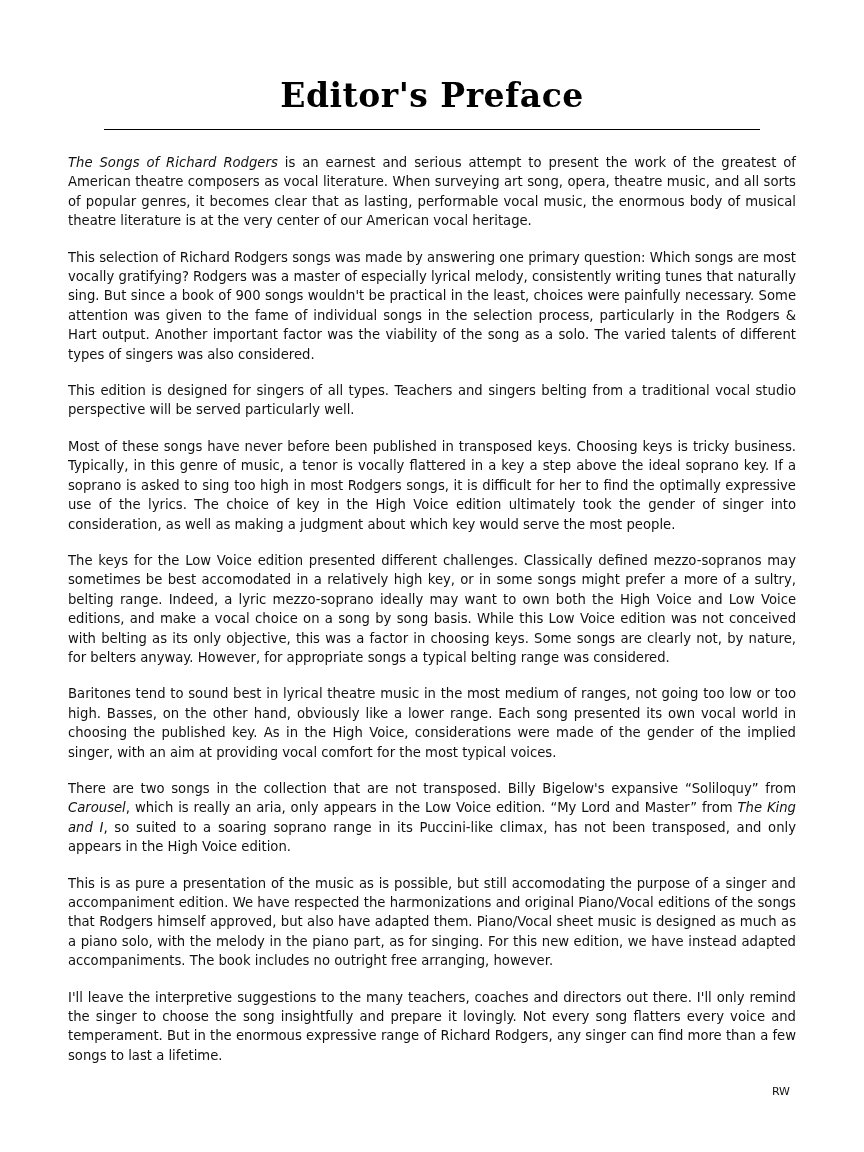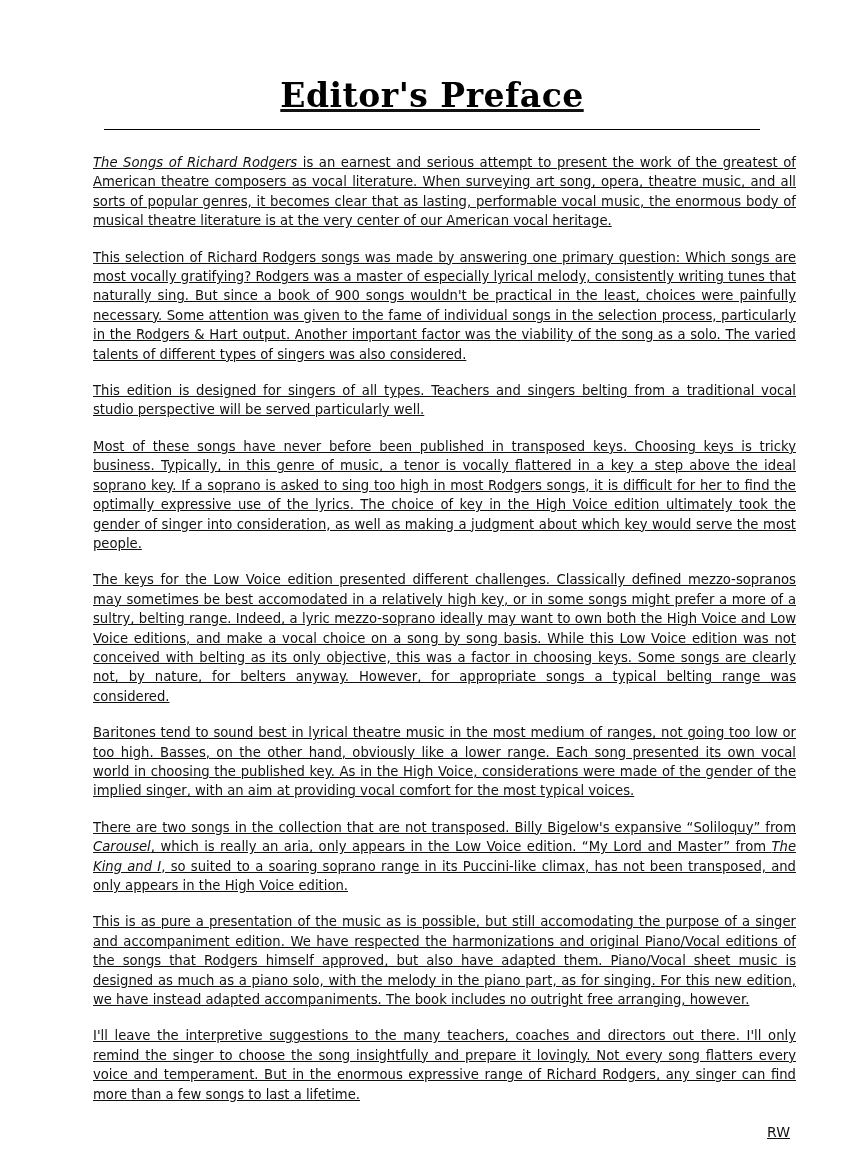--- a/index.html
+++ b/index.html
@@ -14,54 +14,52 @@
     color: #111111;
     position: relative;
     overflow: hidden;
   }
   .page {
     width: 864px;
     height: 1152px;
     box-sizing: border-box;
     padding: 62px 68px 40px 68px;
     position: relative;
-    text-decoration: underline;
   }
   .title {
     text-align: center;
     font-family: "DejaVu Serif", serif;
     font-weight: bold;
     font-size: 33px;
     letter-spacing: 0.5px;
     margin: 14px 0 0 0;
     color: #000000;
   }
   .title-rule {
     border: none;
     border-top: 1.6px solid #000000;
     margin: 14px 36px 0 36px;
   }
   .body-copy {
     margin-top: 23px;
-    margin-left: 25px;
   }
   .para {
     font-size: 13.2px;
     line-height: 1.47;
     text-align: justify;
     margin: 0 0 17px 0;
     color: #111111;
     hyphens: none;
   }
   .para:last-child { margin-bottom: 0; }
   .para em { font-style: italic; }
   .signature {
     margin-top: 20px;
     text-align: right;
-    font-size: 14px;
+    font-size: 11px;
     padding-right: 6px;
     color: #111111;
   }
 </style>
 </head>
 <body>
 
 <div class="page">
   <h1 class="title">Editor's Preface</h1>
   <hr class="title-rule">

